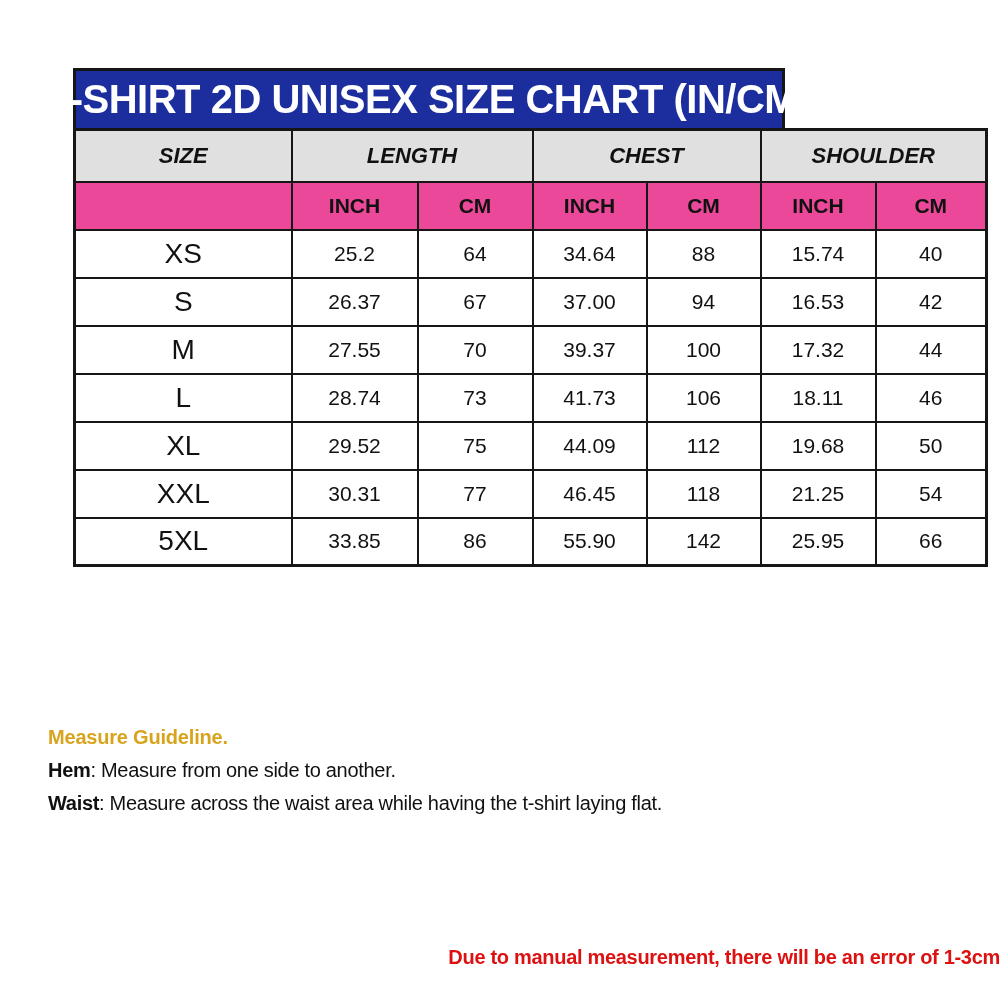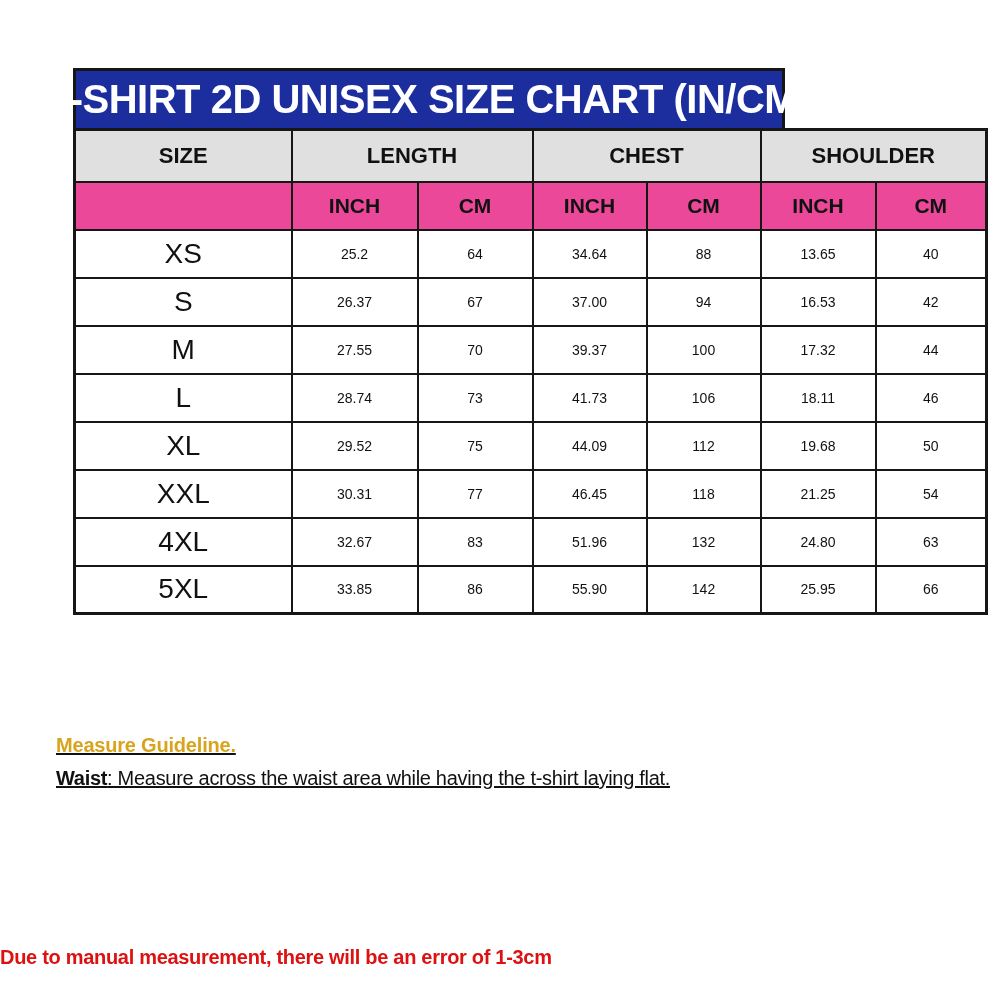--- a/index.html
+++ b/index.html
@@ -30,36 +30,36 @@
   }
   table.size-chart{
     width:912px;border-collapse:collapse;table-layout:fixed;
     margin-top:-3px;border:3px solid var(--table-border);
   }
   table.size-chart td,table.size-chart th{
     border:2px solid var(--table-border);
     text-align:center;vertical-align:middle;padding:0;
     font-family:"Liberation Sans", sans-serif;
   }
-  tr.group-row{height:52px;}
+  tr.group-row{height:52px;font-style:italic;}
   tr.group-row th{background:var(--header-row-bg);font-size:22px;font-weight:bold;}
   tr.unit-row{height:48px;}
   tr.unit-row th{background:#ec4899;font-size:21px;font-weight:bold;}
   tbody tr{height:48px;}
   td.size-cell{font-size:28px;font-weight:normal;}
-  td.num-cell{font-size:14px;font-weight:normal;}
-  .guide{margin:8px;position:absolute;left:48px;top:721px;width:904px;text-decoration:underline;}
+  td.num-cell{font-size:21px;font-weight:normal;}
+  .guide{margin:0;position:absolute;left:48px;top:721px;width:904px;}
   .guide-title{
     color:var(--guideline-title);font-weight:bold;font-size:20px;
     line-height:33px;margin:0;letter-spacing:-0.2px;
   }
   .guide-line{font-size:20px;line-height:33px;margin:0;letter-spacing:-0.3px;}
   .guide-label{font-weight:bold;}
   .footnote{
-    position:absolute;left:0;top:946px;width:1000px;text-align:left;
+    position:absolute;left:0;top:946px;width:1000px;text-align:right;
     color:var(--footnote-text);font-weight:bold;font-size:20px;letter-spacing:-0.3px;
   }
 </style>
 </head>
 <body>
 
 <div class="sheet">
 
   <div class="banner">
     <h1>T-SHIRT 2D UNISEX SIZE CHART (IN/CM)</h1>
@@ -92,21 +92,21 @@
         <th>CM</th>
       </tr>
     </thead>
     <tbody>
         <tr>
           <td class="size-cell">XS</td>
           <td class="num-cell">25.2</td>
           <td class="num-cell">64</td>
           <td class="num-cell">34.64</td>
           <td class="num-cell">88</td>
-          <td class="num-cell">13.65</td>
+          <td class="num-cell">15.74</td>
           <td class="num-cell">40</td>
         </tr>
         <tr>
           <td class="size-cell">S</td>
           <td class="num-cell">26.37</td>
           <td class="num-cell">67</td>
           <td class="num-cell">37.00</td>
           <td class="num-cell">94</td>
           <td class="num-cell">16.53</td>
           <td class="num-cell">42</td>
@@ -141,42 +141,34 @@
         <tr>
           <td class="size-cell">XXL</td>
           <td class="num-cell">30.31</td>
           <td class="num-cell">77</td>
           <td class="num-cell">46.45</td>
           <td class="num-cell">118</td>
           <td class="num-cell">21.25</td>
           <td class="num-cell">54</td>
         </tr>
         <tr>
-          <td class="size-cell">4XL</td>
-          <td class="num-cell">32.67</td>
-          <td class="num-cell">83</td>
-          <td class="num-cell">51.96</td>
-          <td class="num-cell">132</td>
-          <td class="num-cell">24.80</td>
-          <td class="num-cell">63</td>
-        </tr>
-        <tr>
           <td class="size-cell">5XL</td>
           <td class="num-cell">33.85</td>
           <td class="num-cell">86</td>
           <td class="num-cell">55.90</td>
           <td class="num-cell">142</td>
           <td class="num-cell">25.95</td>
           <td class="num-cell">66</td>
         </tr>
       </tbody>
   </table>
 
 </div>
 
 <div class="guide">
   <p class="guide-title">Measure Guideline.</p>
   <div>
+      <p class="guide-line"><span class="guide-label">Hem</span>: Measure from one side to another.</p>
       <p class="guide-line"><span class="guide-label">Waist</span>: Measure across the waist area while having the t-shirt laying flat.</p>
     </div>
 </div>
 
 <div class="footnote">Due to manual measurement, there will be an error of 1-3cm</div>
 
 </body></html>

